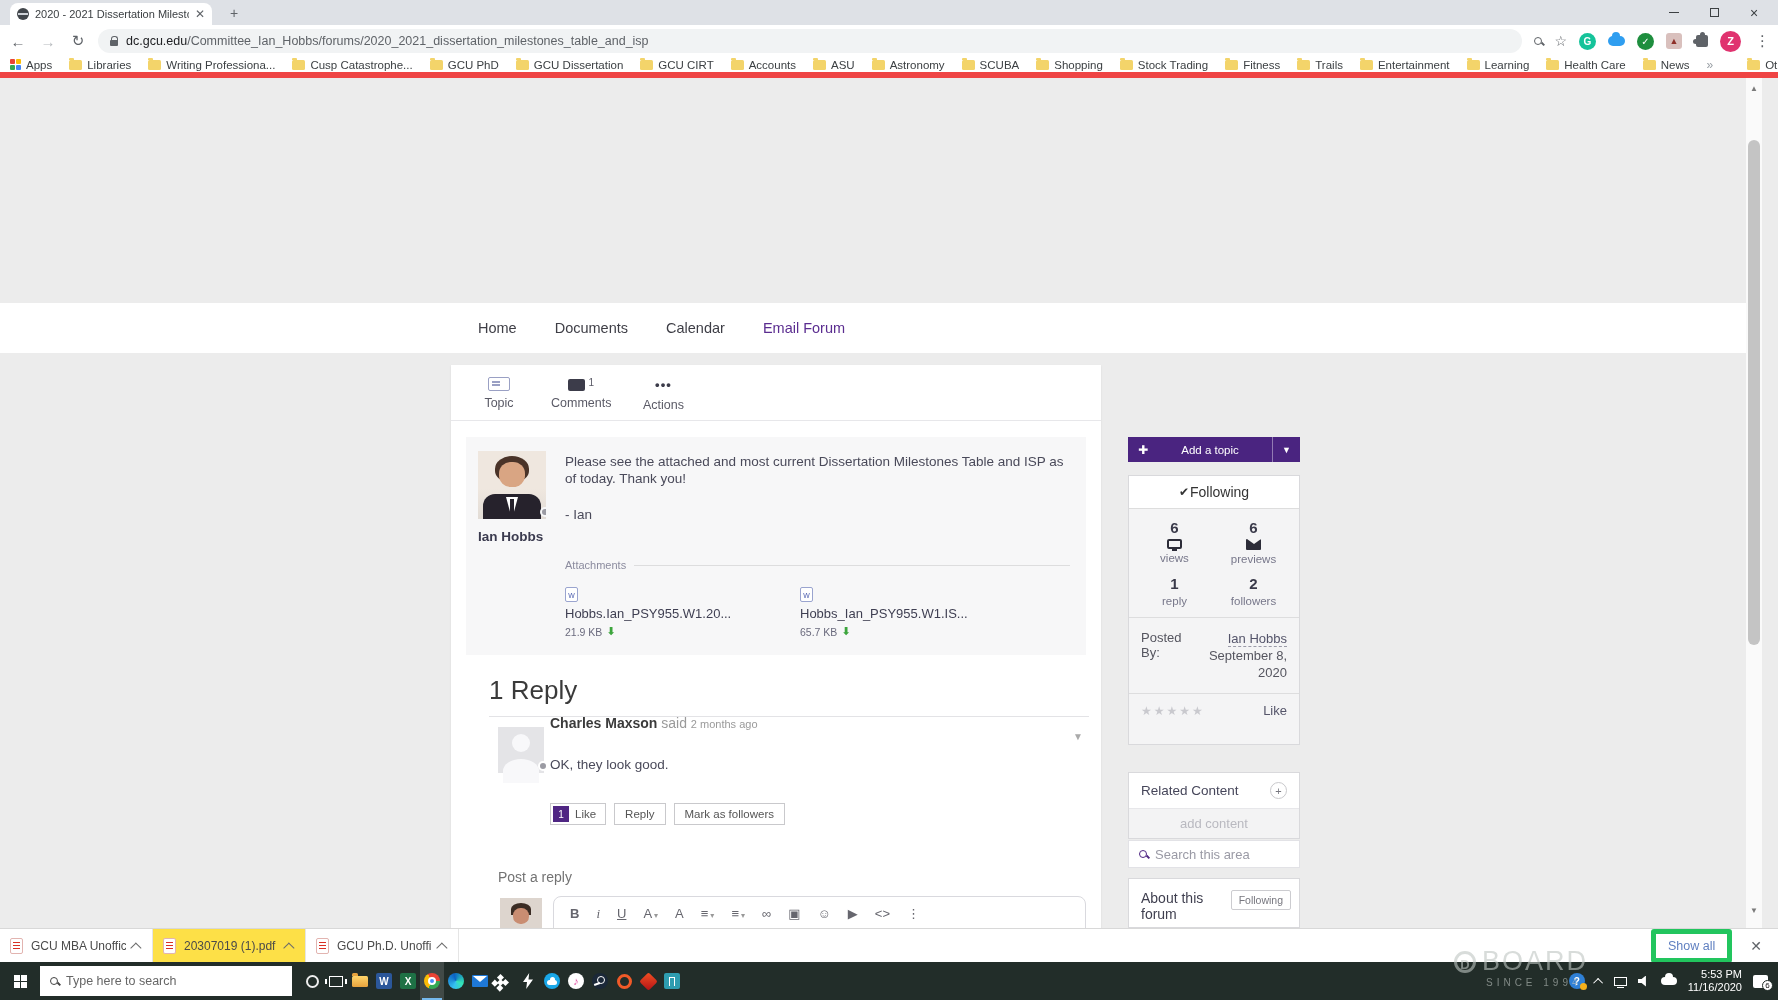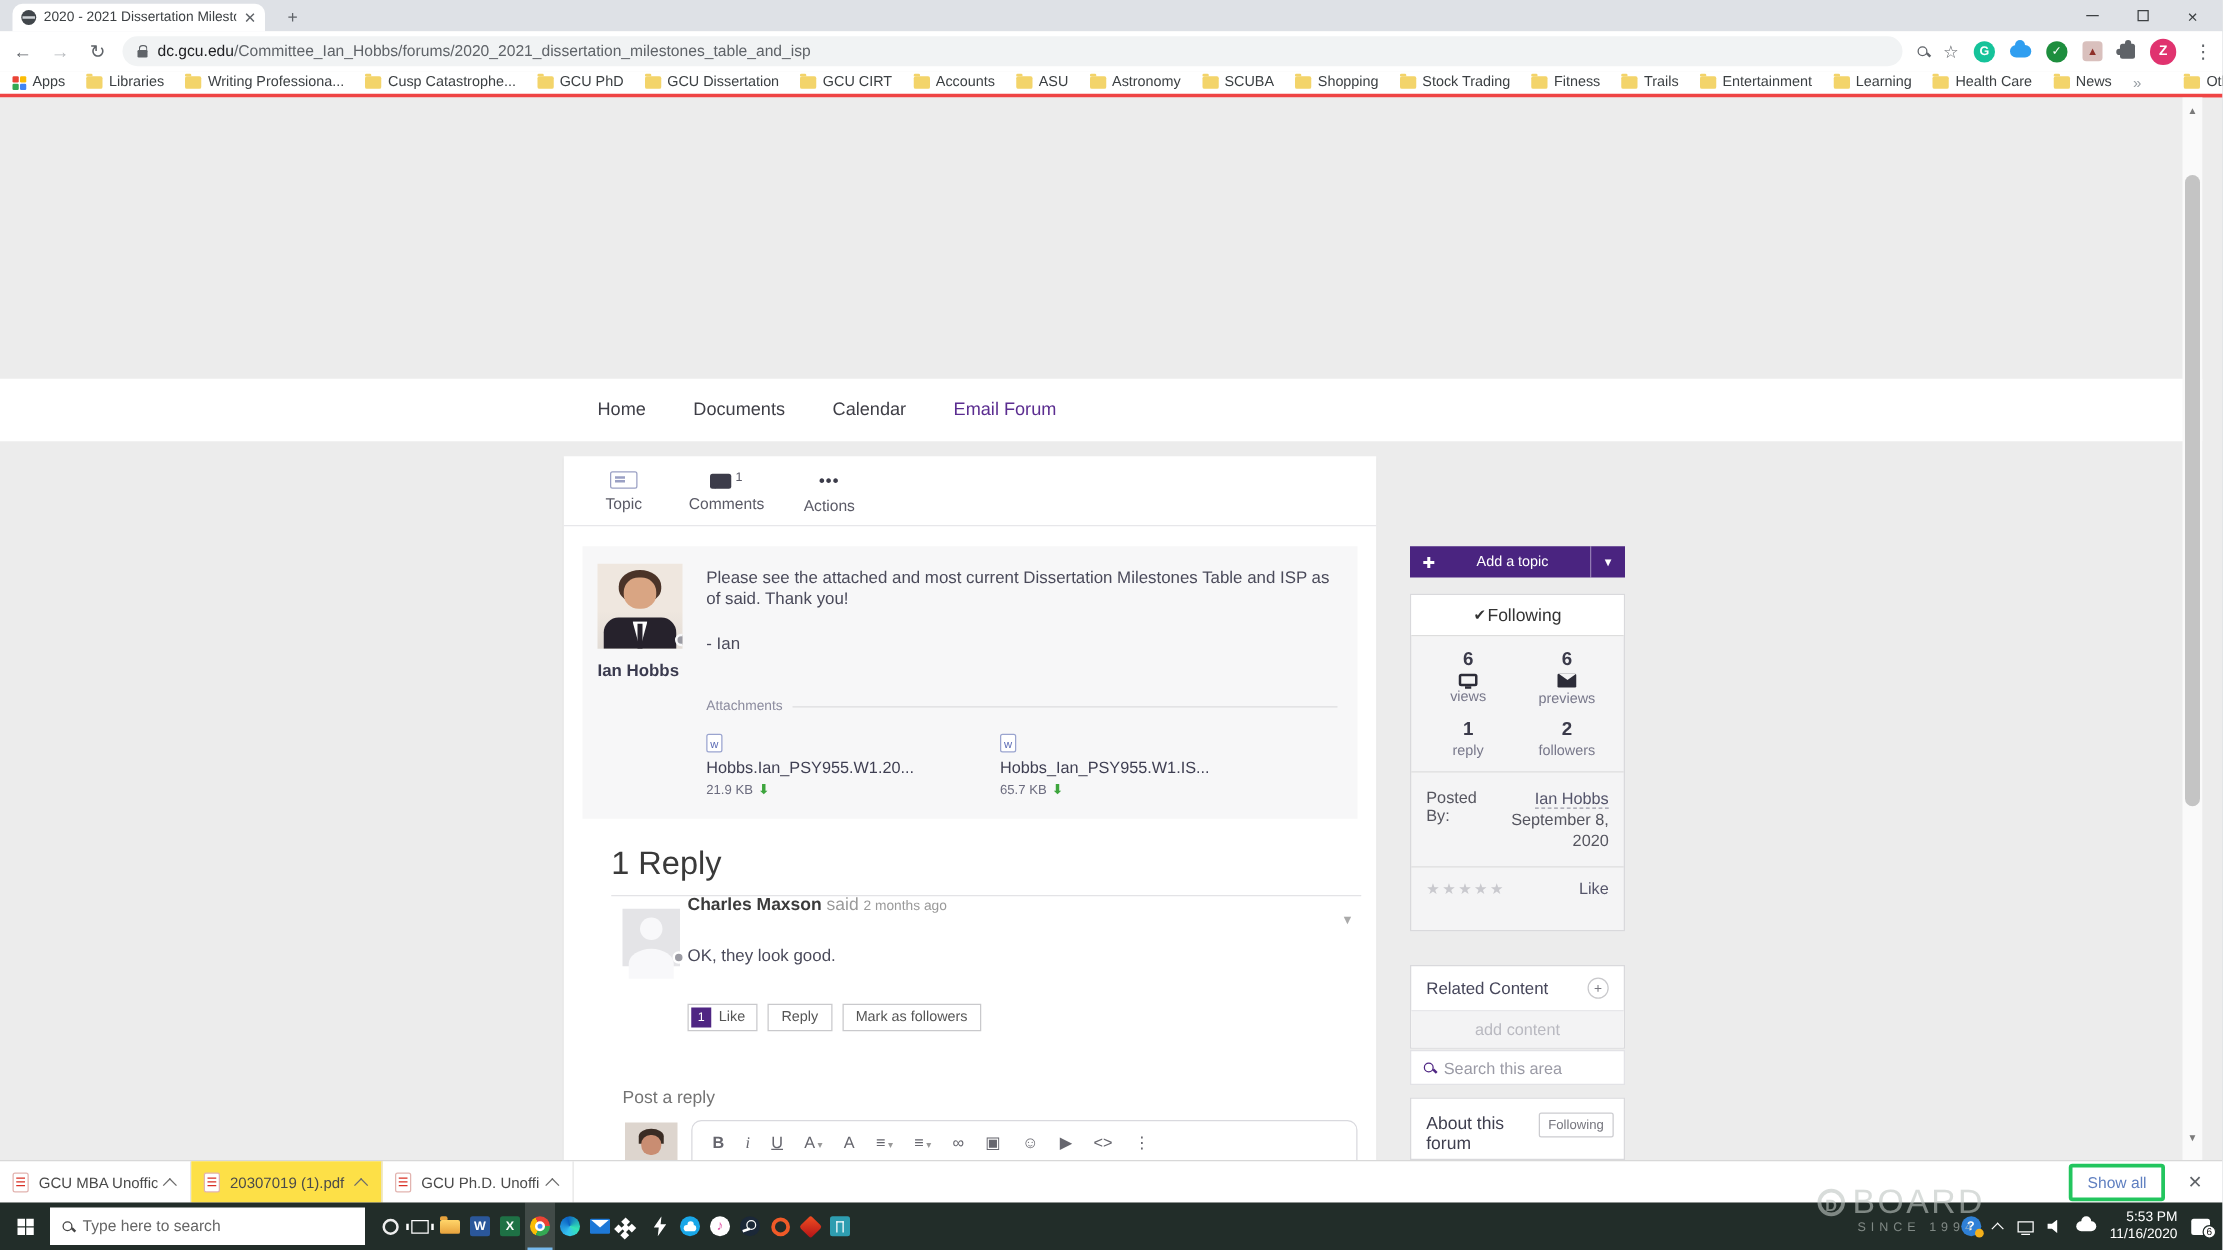--- a/index.html
+++ b/index.html
@@ -37,21 +37,21 @@
   .cloudx{width:17px;height:10px;background:#2f9ef0;border-radius:6px;position:relative}
   .cloudx::before{content:"";position:absolute;left:4px;top:-4px;width:8px;height:8px;background:#2f9ef0;border-radius:50%}
   .chk{background:#1e8e3e;font-size:10px}
   .adobe{width:16px;height:16px;border-radius:3px;background:#d9c0bd;color:#8e2f28;font-size:9px;font-weight:bold;display:flex;align-items:center;justify-content:center}
   .puzzle{width:12px;height:12px;background:#5f6368;border-radius:2px;position:relative;margin-left:2px}
   .puzzle::before{content:"";position:absolute;top:-3px;left:3.5px;width:5px;height:5px;background:#5f6368;border-radius:50%}
   .puzzle::after{content:"";position:absolute;left:-3px;top:3.5px;width:5px;height:5px;background:#5f6368;border-radius:50%}
   .profile{width:21px;height:21px;border-radius:50%;background:#e0336f;color:#fff;font-size:11px;font-weight:bold;display:flex;align-items:center;justify-content:center}
   .dots3{font-size:15px;color:#5f6368;letter-spacing:0;margin-left:2px}
 
-  #bookmarks{position:absolute;top:57px;left:0;right:0;height:21px;background:#fff;display:flex;align-items:center;padding:0 10px;gap:17px;border-bottom:3px solid #ef4444}
+  #bookmarks{position:absolute;top:57px;left:0;right:0;height:21px;background:#fff;display:flex;align-items:center;padding:0 10px;gap:17px;border-bottom:6px solid #ef4444}
   .bm{display:flex;align-items:center;gap:5px;font-size:11.5px;color:#3c4043;white-space:nowrap}
   .fld{width:13px;height:10px;background:#f3d46a;border-radius:1.5px;position:relative;flex:none}
   .fld::before{content:"";position:absolute;top:-2px;left:0;width:5px;height:2px;background:#f3d46a;border-radius:1px 1px 0 0}
   .appgrid{width:11px;height:11px;display:grid;grid-template-columns:repeat(2,5px);grid-template-rows:repeat(2,5px);gap:1px}
   .appgrid i{border-radius:1px}
   .ag1{background:#ea4335}.ag2{background:#fbbc05}.ag3{background:#34a853}.ag4{background:#4285f4}
   .bm-sep{color:#9aa0a6;font-size:12px}
   .bm-div{width:1px;height:14px;background:#d5d8dc}
 
   
@@ -174,21 +174,21 @@
 
   
   #dlbar{position:absolute;left:0;top:928px;width:1778px;height:34px;background:#fff;border-top:1px solid #d8d8d8;display:flex;align-items:stretch}
   .dl-item{width:153px;display:flex;align-items:center;gap:8px;padding:0 10px;border-right:1px solid #e5e5e5;font-size:12px;color:#4a4a4a}
   .dl-item.hover{background:#fde047}
   .dl-name{flex:1;white-space:nowrap;overflow:hidden}
   .pdfico{width:13px;height:16px;background:#fff;border:1px solid #e2b4b0;border-radius:2px;position:relative;flex:none}
   .pdfico::after{content:"";position:absolute;left:2px;top:3px;width:7px;height:1.5px;background:#d93025;box-shadow:0 3px 0 #d93025,0 6px 0 #d93025}
   .dl-caret{width:8px;height:8px;border-left:1.5px solid #6b6b6b;border-top:1.5px solid #6b6b6b;transform:rotate(45deg) translateY(3px);flex:none}
   #dl-right{margin-left:auto;display:flex;align-items:center;gap:18px;padding-right:16px}
-  #show-all{border:3px solid #22c55e;border-radius:3px;background:#fff;color:#5f7fc0;font-size:12.5px;padding:5px 12px}
+  #show-all{border:5px solid #22c55e;border-radius:3px;background:#fff;color:#5f7fc0;font-size:12.5px;padding:5px 12px}
   #dl-close{color:#5f6368;font-size:14px}
 
   
   #taskbar{position:absolute;left:0;top:962px;width:1778px;height:38px;background:#222d29;display:flex;align-items:center}
   .tb-btn{width:24px;height:38px;display:flex;align-items:center;justify-content:center;flex:none}
   #tb-start{width:40px}
   .win{width:13px;height:13px;position:relative}
   .win::before{content:"";position:absolute;width:6px;height:6px;background:#fff;box-shadow:7px 0 0 #fff,0 7px 0 #fff,7px 7px 0 #fff}
   #tb-search{width:252px;height:30px;background:#fff;display:flex;align-items:center;gap:8px;padding:0 10px;margin-right:8px}
   #tb-search .mag{border-color:#444}
@@ -408,21 +408,21 @@
       <div id="post-box">
         <div class="avatar-ian">
             <span class="hair"></span>
             <span class="face"></span>
             <span class="suit"></span>
             <span class="shirt"></span>
             <span class="tie"></span>
             <span class="cam-dot"></span>
           </div>
         <div class="post-author">Ian Hobbs</div>
-        <div class="post-body">Please see the attached and most current Dissertation Milestones Table and ISP as of said. Thank you!</div>
+        <div class="post-body">Please see the attached and most current Dissertation Milestones Table and ISP as of today. Thank you!</div>
         <div class="post-sig">- Ian</div>
         <div id="attach">
           <div id="attach-legend">
               <span>Attachments</span>
               <span class="line"></span>
             </div>
           <div class="attach-row">
             <div class="attach-item">
               <div class="docico">w</div>
               <div class="attach-name">Hobbs.Ian_PSY955.W1.20...</div>

